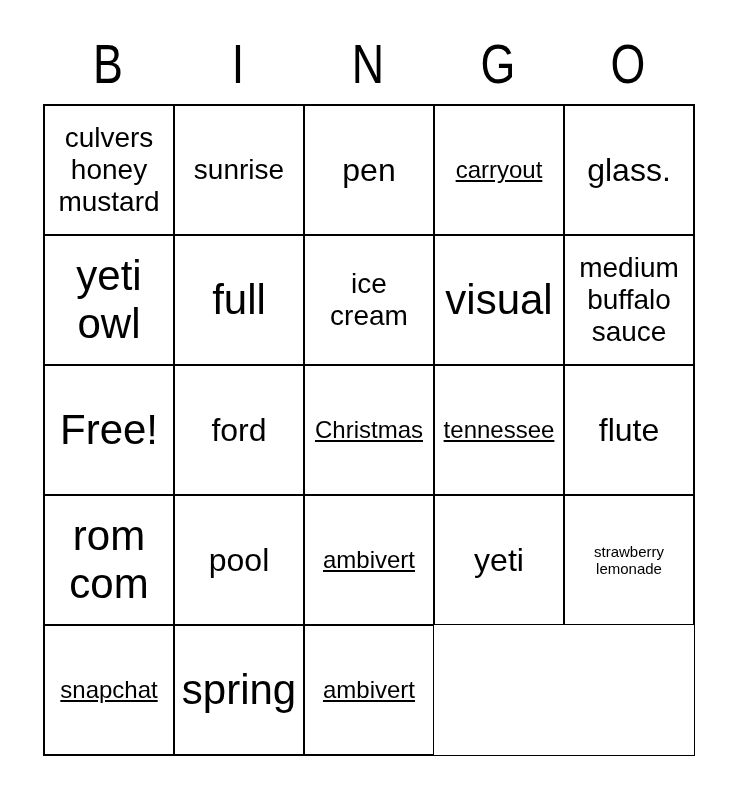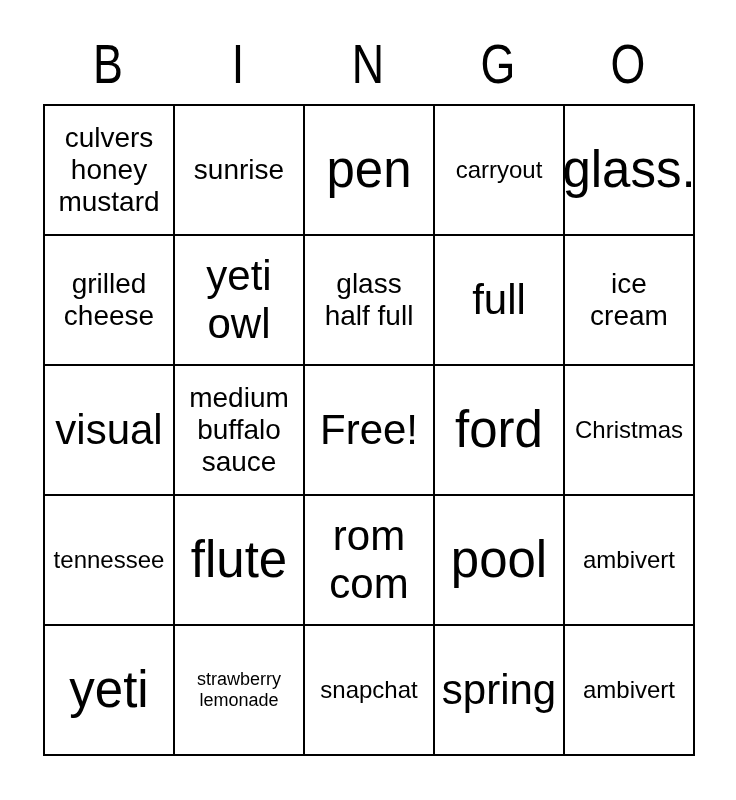--- a/index.html
+++ b/index.html
@@ -40,48 +40,46 @@
     display: flex;
     align-items: center;
     justify-content: center;
     text-align: center;
     padding: 0 6px;
     line-height: 1.15;
     overflow: hidden;
     cursor: pointer;
     background: #ffffff;
   }
-  .cell[data-size="xl"] { font-size: 51px; }
+  .cell[data-size="xl"] { font-size: 32px; }
   .cell[data-size="lg"] { font-size: 42px; }
   .cell[data-size="md"] { font-size: 28px; }
-  .cell[data-size="sm"] { font-size: 24px; }
-  .cell[data-size="xs"] { font-size: 18px; }
+  .cell[data-size="sm"] { font-size: 24px; text-decoration: underline; }
+  .cell[data-size="xs"] { font-size: 15px; }
 </style>
 </head>
 <body>
 
 <div class="page">
 
   <div class="bingo-header">
     <span class="header-letter">B</span>
     <span class="header-letter">I</span>
     <span class="header-letter">N</span>
     <span class="header-letter">G</span>
     <span class="header-letter">O</span>
   </div>
 
   <div class="bingo-grid">
     <div class="cell" data-size="md">culvers honey mustard</div>
     <div class="cell" data-size="md">sunrise</div>
     <div class="cell" data-size="xl">pen</div>
     <div class="cell" data-size="sm">carryout</div>
     <div class="cell" data-size="xl">glass.</div>
-    <div class="cell" data-size="md">grilled cheese</div>
     <div class="cell" data-size="lg">yeti owl</div>
-    <div class="cell" data-size="md">glass half full</div>
     <div class="cell" data-size="lg">full</div>
     <div class="cell" data-size="md">ice cream</div>
     <div class="cell" data-size="lg">visual</div>
     <div class="cell" data-size="md">medium buffalo sauce</div>
     <div class="cell" data-size="lg">Free!</div>
     <div class="cell" data-size="xl">ford</div>
     <div class="cell" data-size="sm">Christmas</div>
     <div class="cell" data-size="sm">tennessee</div>
     <div class="cell" data-size="xl">flute</div>
     <div class="cell" data-size="lg">rom com</div>

